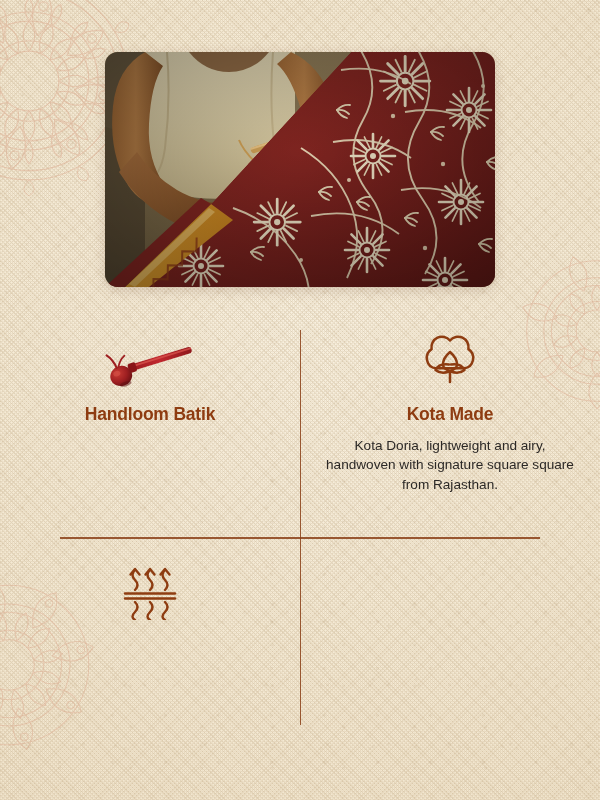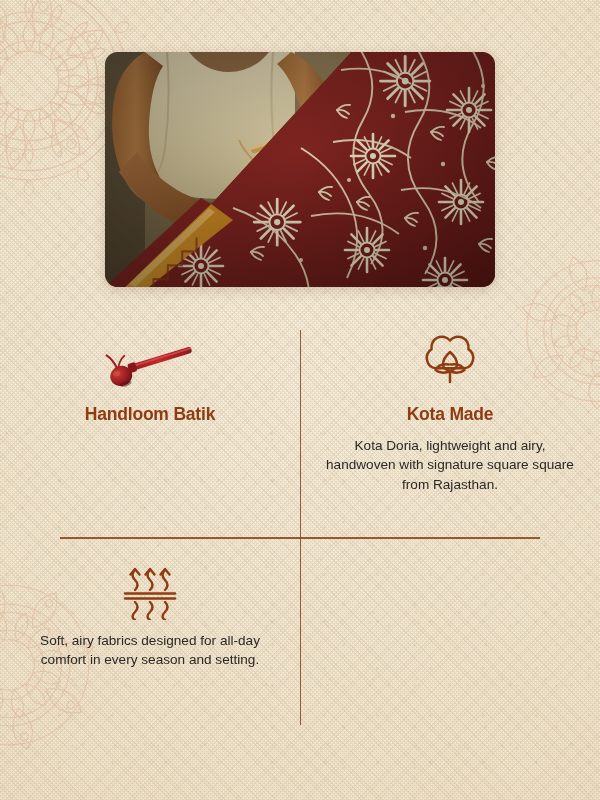--- a/index.html
+++ b/index.html
@@ -616,18 +616,17 @@
 
             <path d="M6 31.5 H56"></path>
             <path d="M6 36.5 H56"></path>
 
             <path d="M16 40 q5 5 0 10 q-5 5 0 8"></path>
             <path d="M31 40 q5 5 0 10 q-5 5 0 8"></path>
             <path d="M46 40 q5 5 0 10 q-5 5 0 8"></path>
           </g>
         </svg>
       </div>
-      <p>Soft, airy fabrics designed for all-day comfort in every season and setting.</p>
     </div>
 
 
   </div>
 </div>
 
 </body></html>

